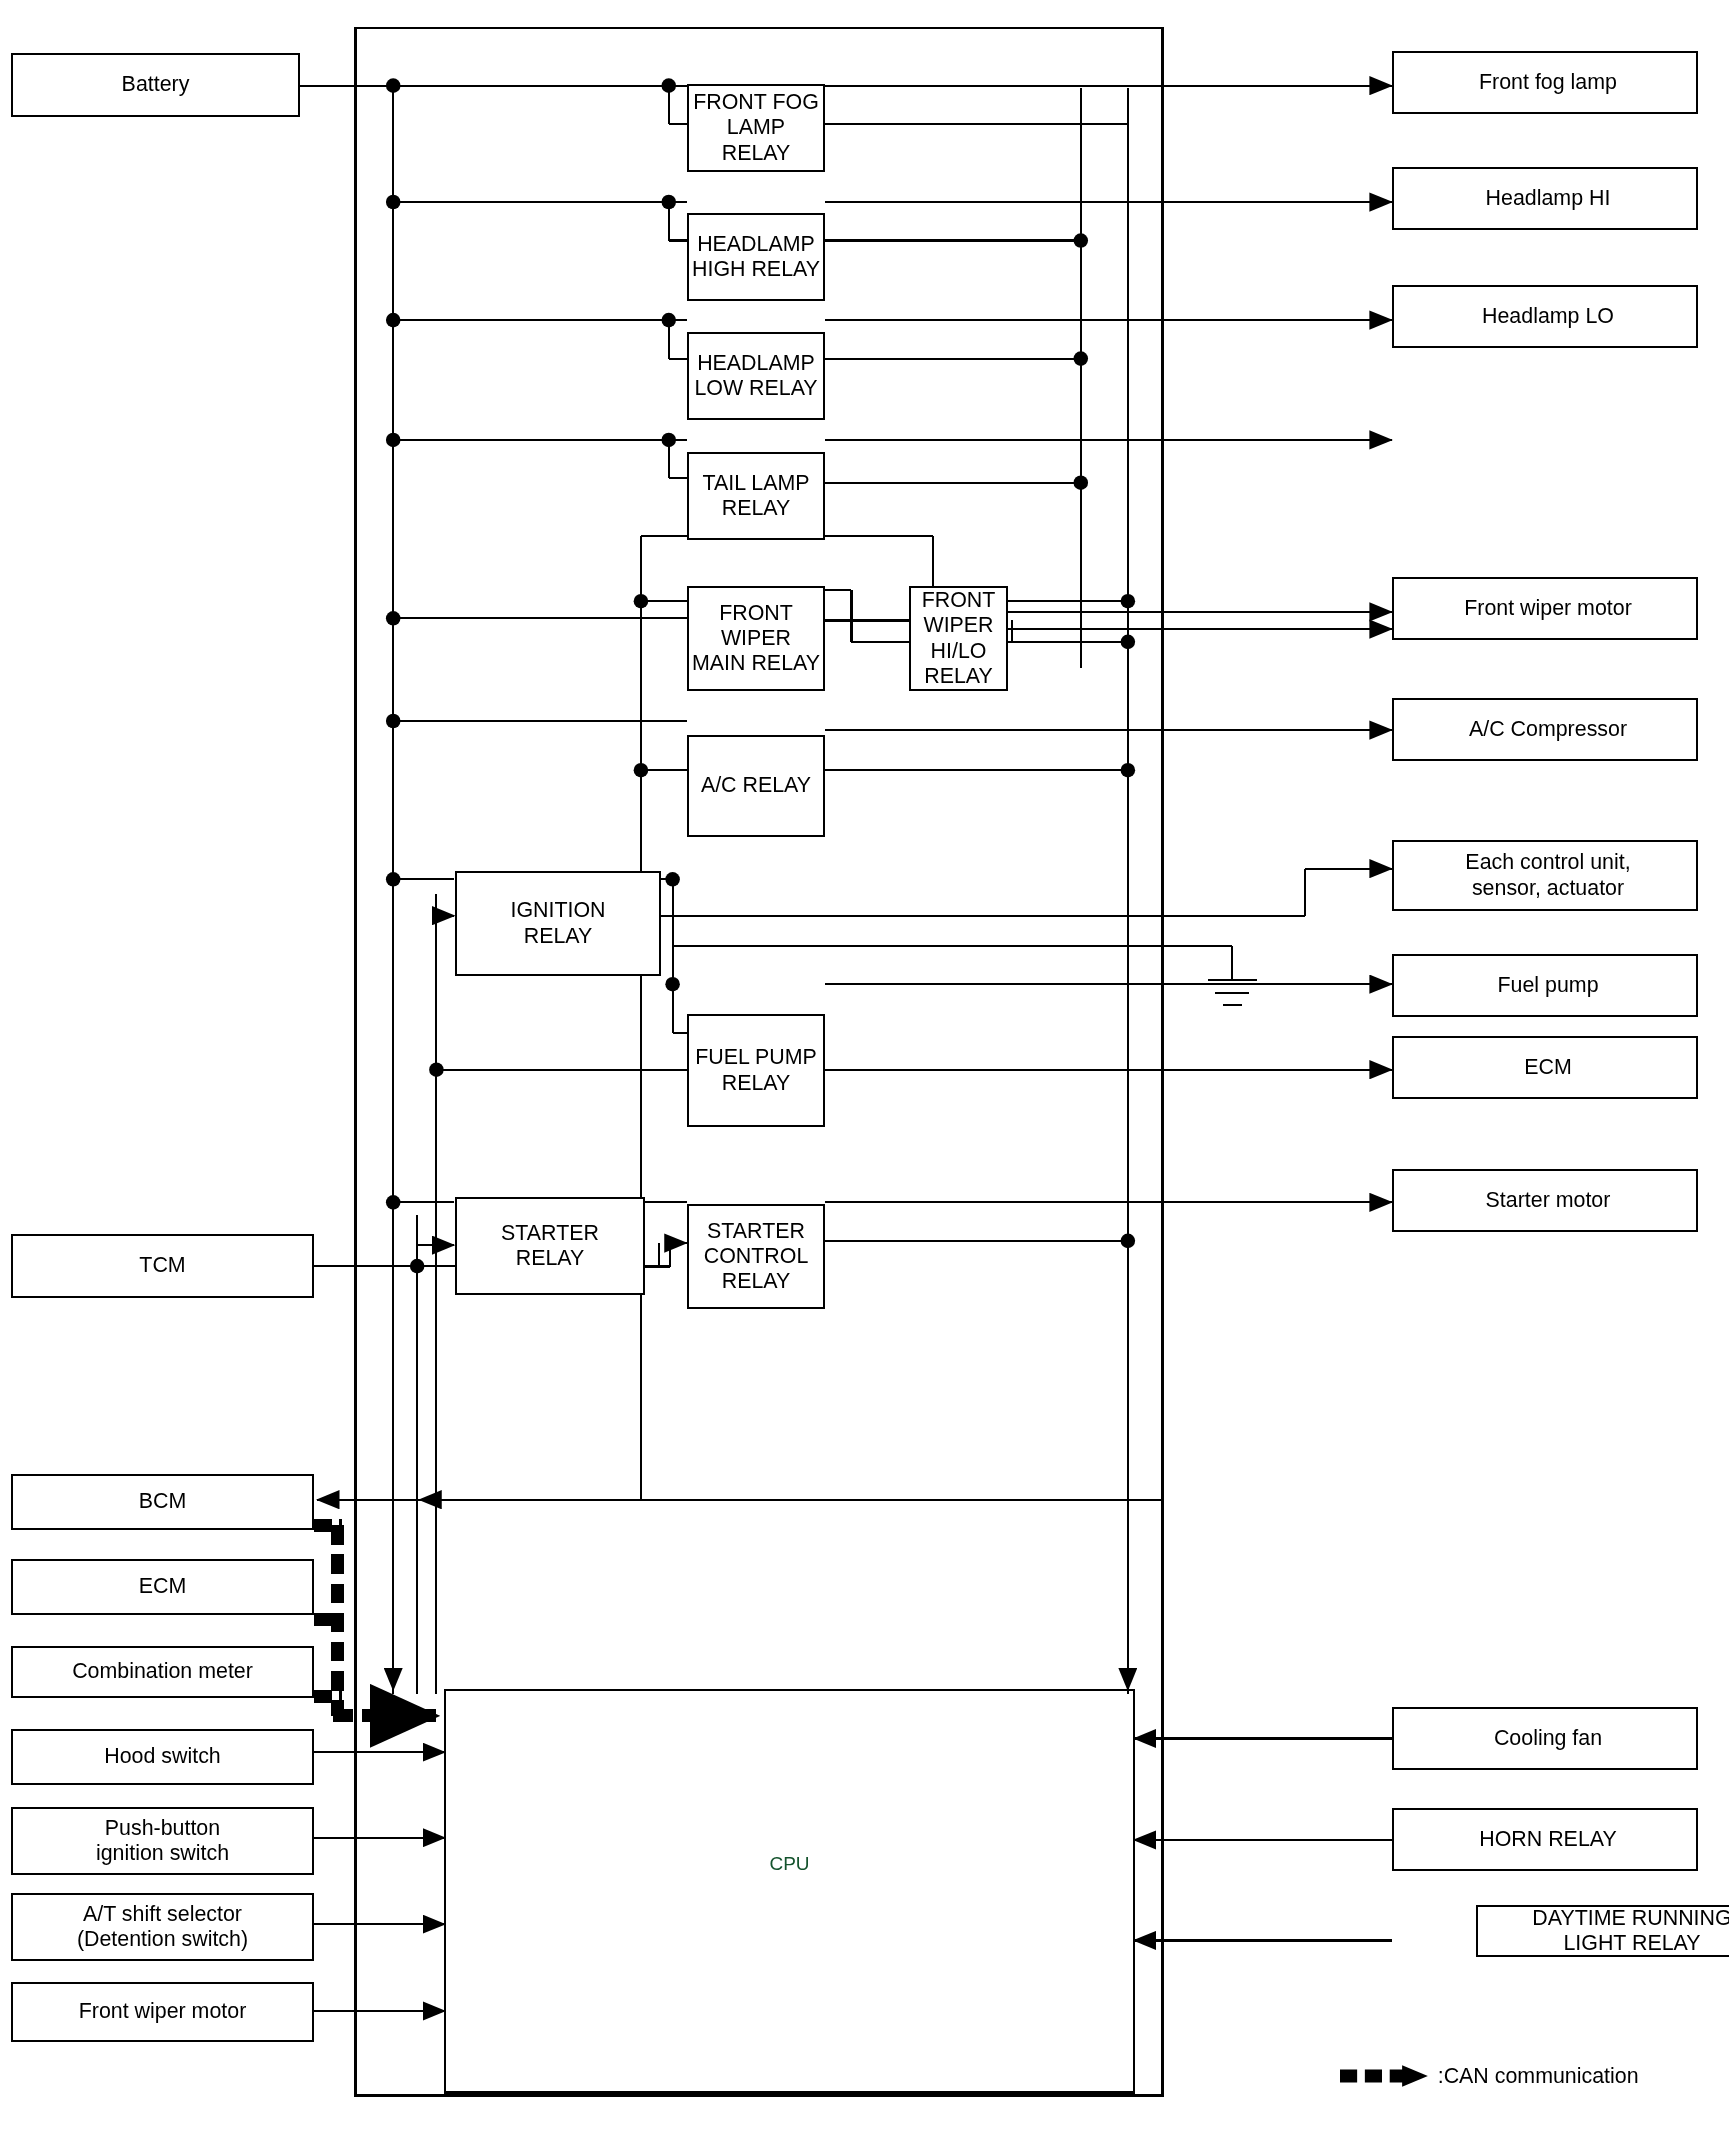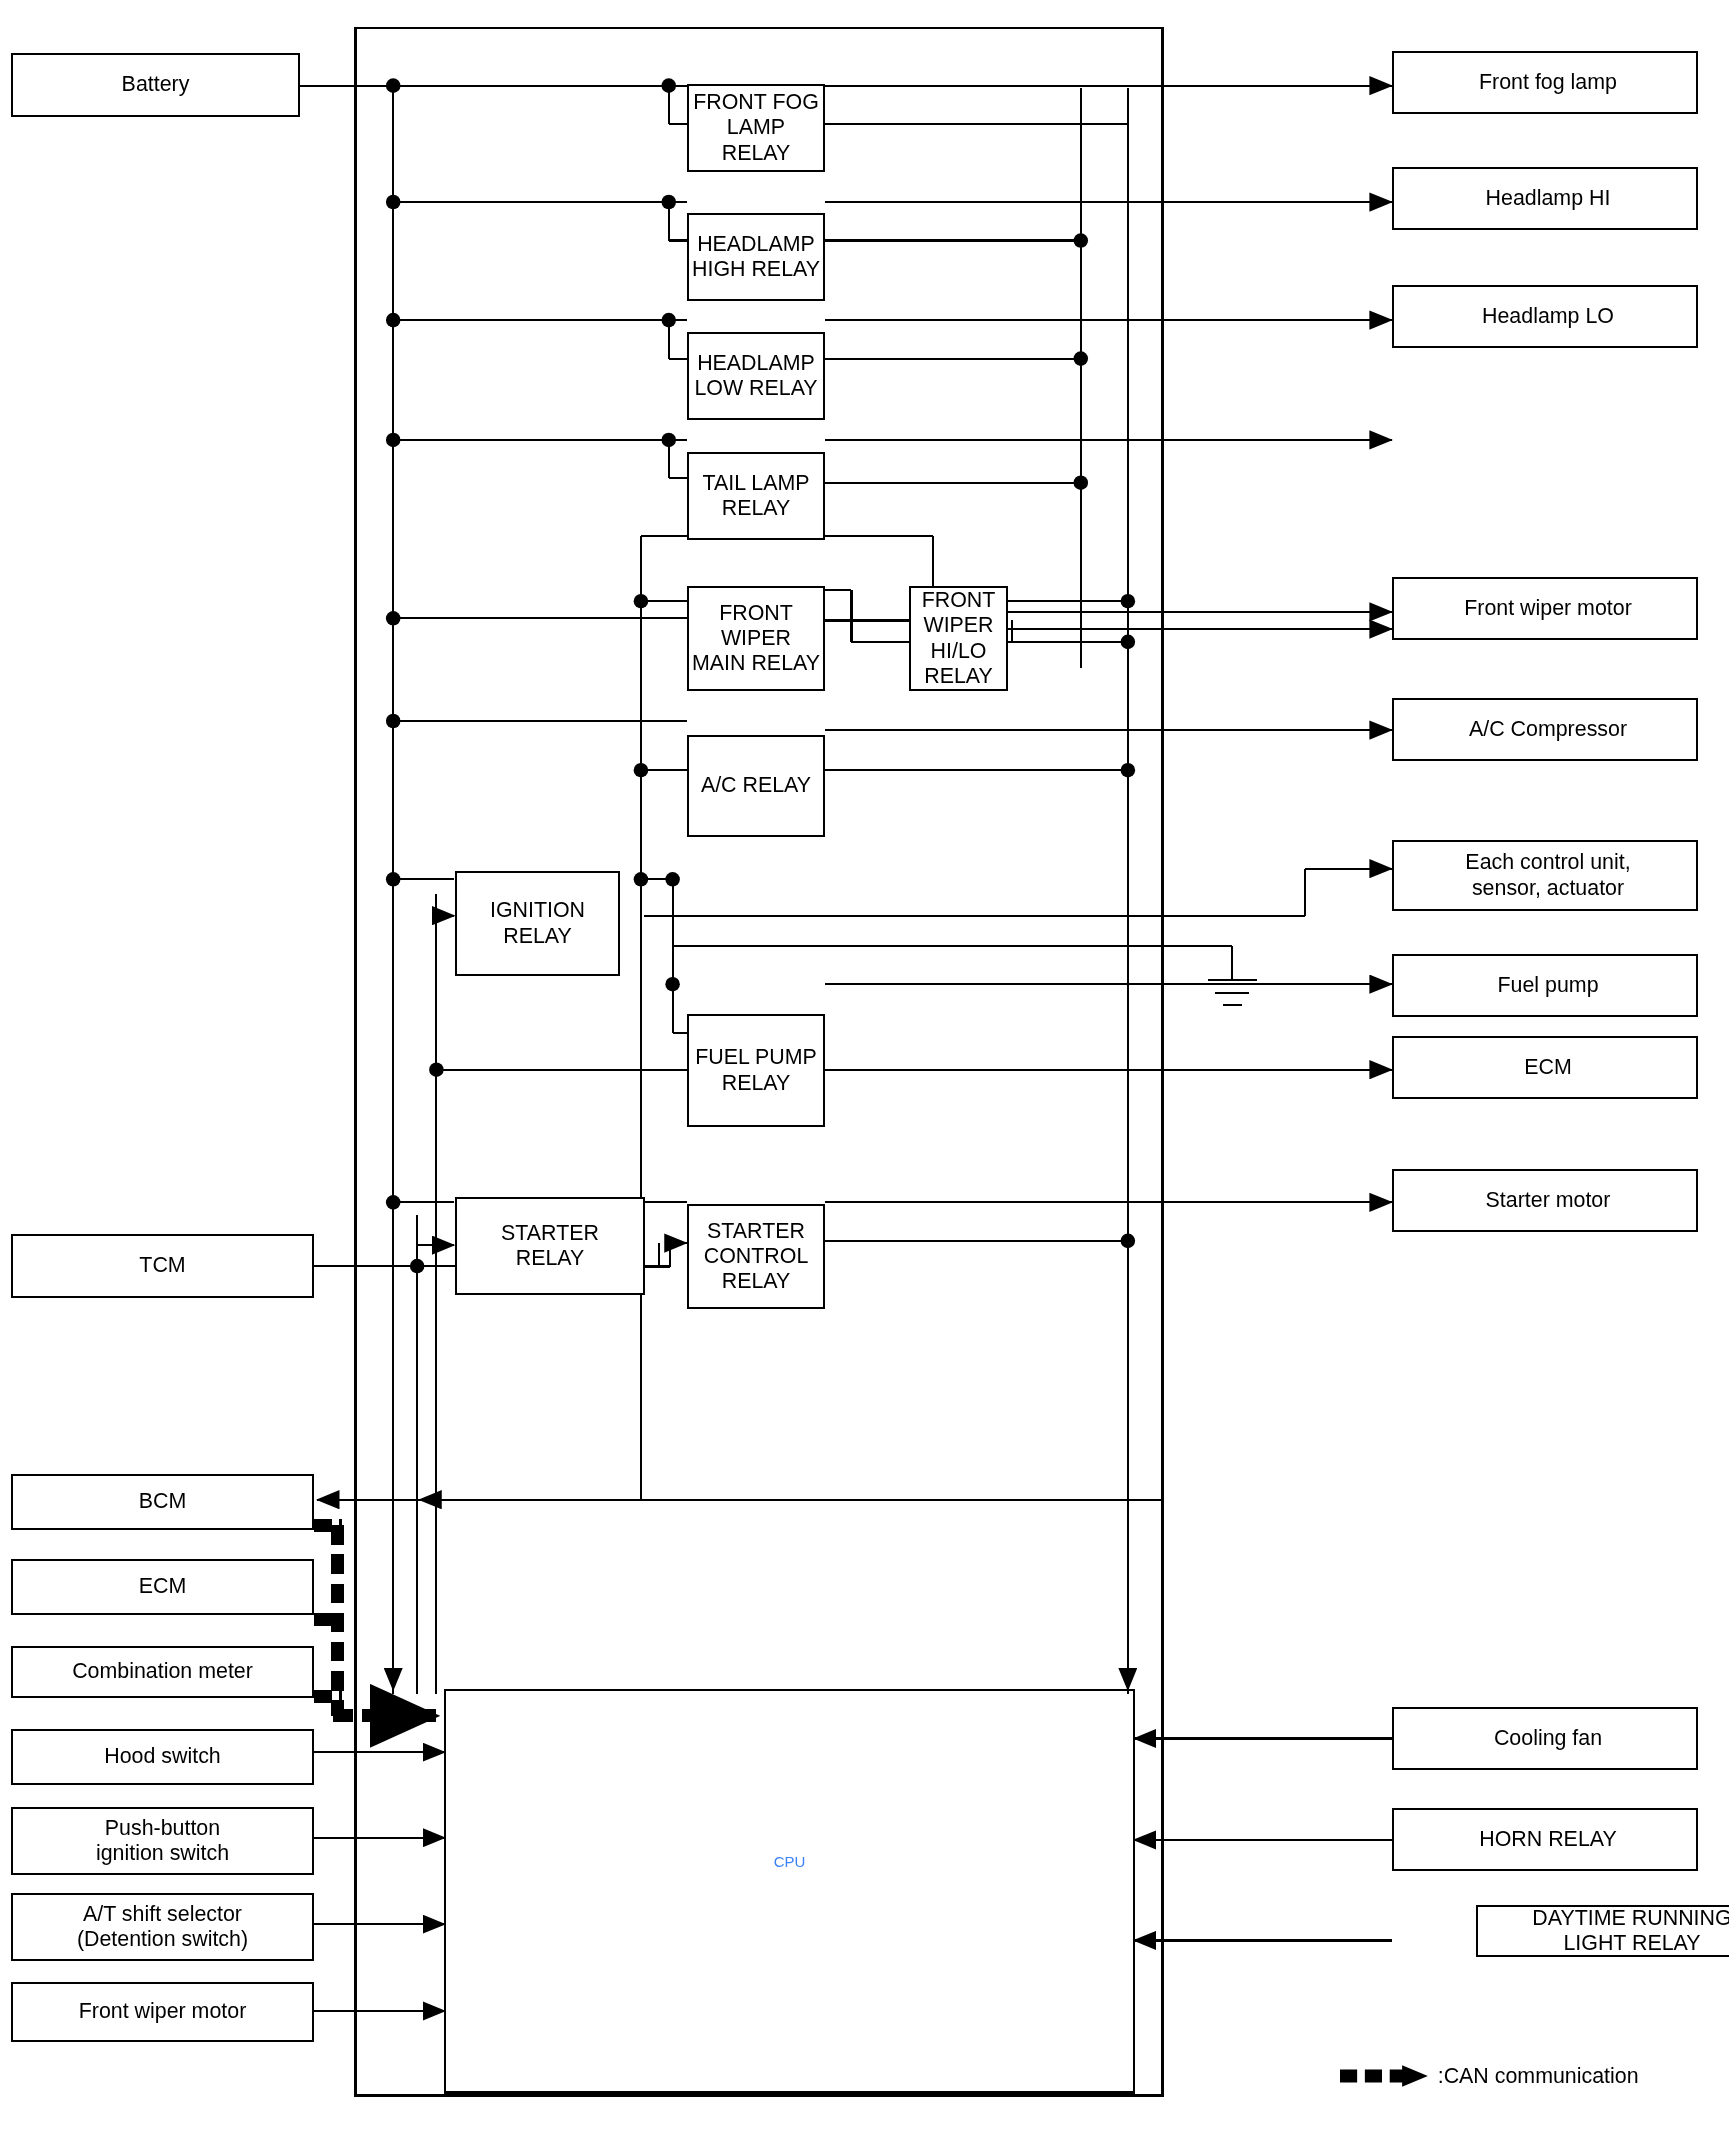--- a/index.html
+++ b/index.html
@@ -268,39 +268,39 @@
 MAIN RELAY</span>
   </div>
   <div class="bx t-relay" style="left:909px;top:544px;width:99px;height:105px;">
     <span class="lbl">FRONT
 WIPER HI/LO
 RELAY</span>
   </div>
   <div class="bx t-relay" style="left:687px;top:693px;width:138px;height:102px;">
     <span class="lbl">A/C RELAY</span>
   </div>
-  <div class="bx t-relay" style="left:455px;top:829px;width:165px;height:105px;">
+  <div class="bx t-relay" style="left:455px;top:829px;width:206px;height:105px;">
     <span class="lbl">IGNITION
 RELAY</span>
   </div>
   <div class="bx t-relay" style="left:687px;top:972px;width:138px;height:113px;">
     <span class="lbl">FUEL PUMP
 RELAY</span>
   </div>
   <div class="bx t-relay" style="left:455px;top:1155px;width:190px;height:98px;">
     <span class="lbl">STARTER
 RELAY</span>
   </div>
   <div class="bx t-relay" style="left:687px;top:1162px;width:138px;height:105px;">
     <span class="lbl">STARTER
 CONTROL
 RELAY</span>
   </div>
 
-  <div style="position:absolute;left:445px;top:1853px;width:689px;text-align:center;font-size:15px;color:#3b82f6;font-family:'Liberation Sans',sans-serif;">CPU</div>
+  <div style="position:absolute;left:445px;top:1853px;width:689px;text-align:center;font-size:19px;color:#14532d;font-family:'Liberation Sans',sans-serif;">CPU</div>
 
   <div class="bx t-out" style="left:1392px;top:51px;width:306px;height:63px;">
     <span class="lbl">Front fog lamp</span>
   </div>
   <div class="bx t-out" style="left:1392px;top:167px;width:306px;height:63px;">
     <span class="lbl">Headlamp HI</span>
   </div>
   <div class="bx t-out" style="left:1392px;top:285px;width:306px;height:63px;">
     <span class="lbl">Headlamp LO</span>
   </div>

